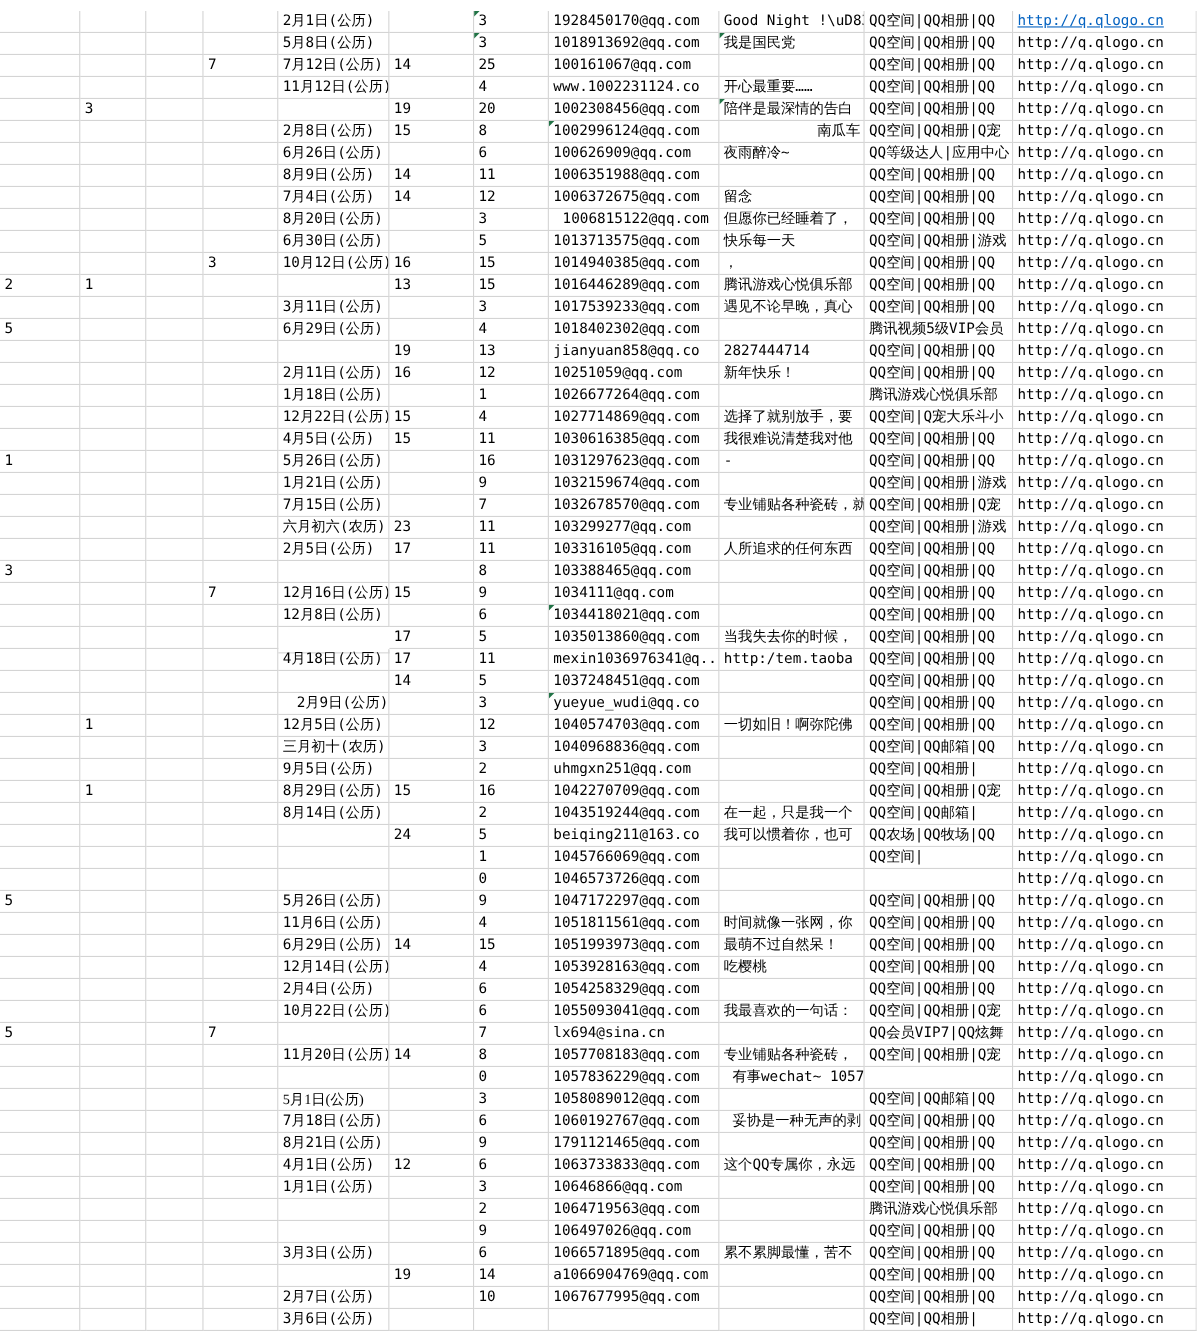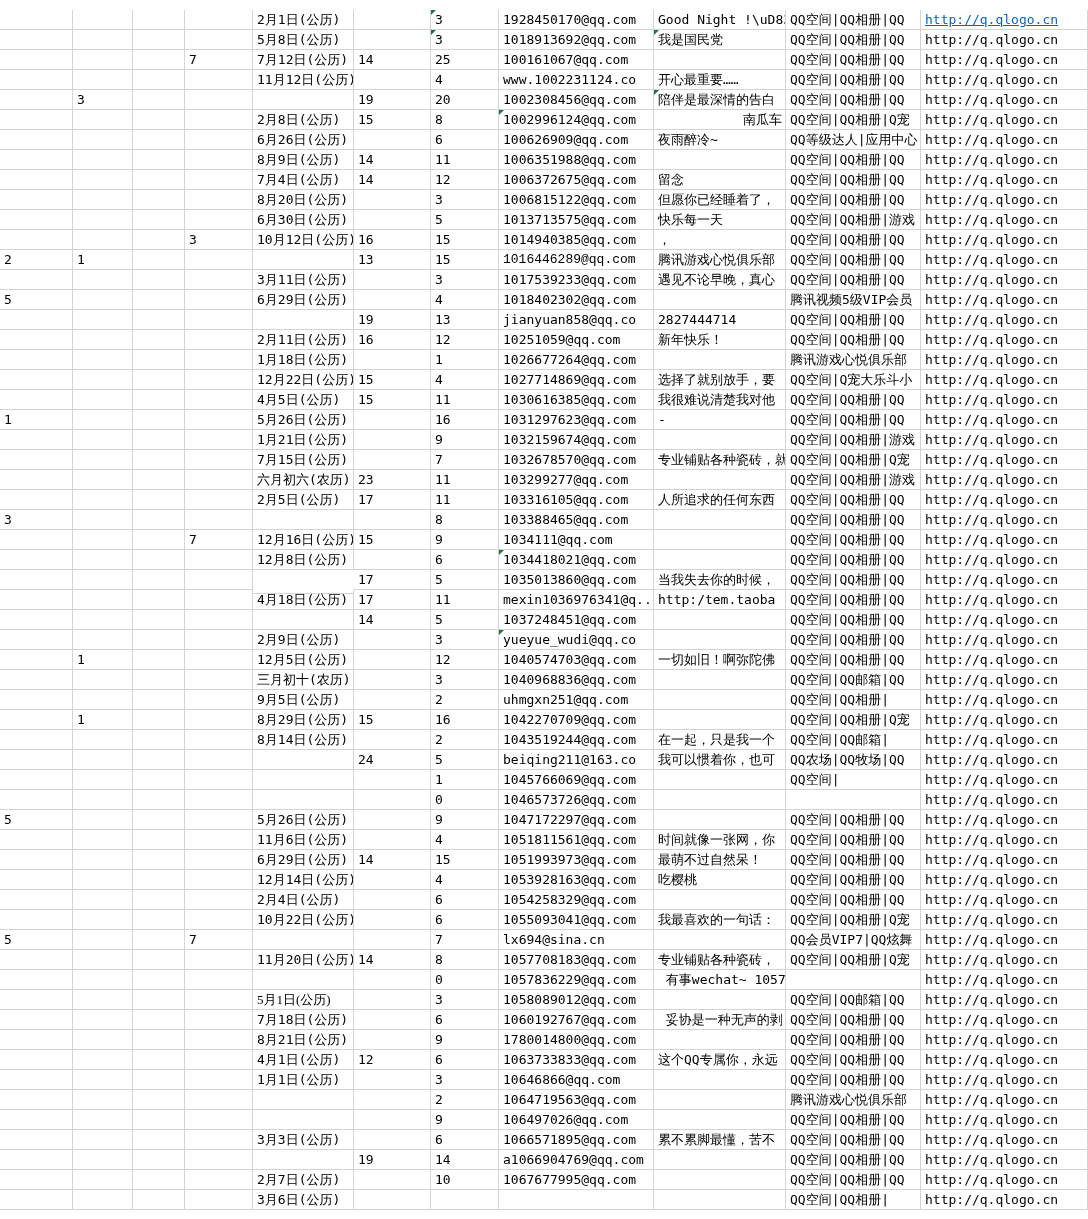--- a/index.html
+++ b/index.html
@@ -160,21 +160,21 @@
         <div class="cell" style="width: 167px;">http://q.qlogo.cn</div>
       </div>
       <div class="row">
         <div class="cell" style="width: 73px;"></div>
         <div class="cell" style="width: 60px;"></div>
         <div class="cell" style="width: 52px;"></div>
         <div class="cell" style="width: 68px;"></div>
         <div class="cell" style="width: 101px;">8月20日(公历)</div>
         <div class="cell" style="width: 77px;"></div>
         <div class="cell" style="width: 68px;">3</div>
-        <div class="cell" style="width: 155px;">1006815122@qq.com</div>
+        <div class="cell" style="width: 155px; text-align: center;">1006815122@qq.com</div>
         <div class="cell" style="width: 132px;">但愿你已经睡着了，</div>
         <div class="cell" style="width: 135px;">QQ空间|QQ相册|QQ</div>
         <div class="cell" style="width: 167px;">http://q.qlogo.cn</div>
       </div>
       <div class="row">
         <div class="cell" style="width: 73px;"></div>
         <div class="cell" style="width: 60px;"></div>
         <div class="cell" style="width: 52px;"></div>
         <div class="cell" style="width: 68px;"></div>
         <div class="cell" style="width: 101px;">6月30日(公历)</div>
@@ -199,21 +199,21 @@
         <div class="cell" style="width: 167px;">http://q.qlogo.cn</div>
       </div>
       <div class="row">
         <div class="cell" style="width: 73px;">2</div>
         <div class="cell" style="width: 60px;">1</div>
         <div class="cell" style="width: 52px;"></div>
         <div class="cell" style="width: 68px;"></div>
         <div class="cell" style="width: 101px;"></div>
         <div class="cell" style="width: 77px;">13</div>
         <div class="cell" style="width: 68px;">15</div>
-        <div class="cell" style="width: 155px; font-family: Liberation Mono, monospace;">1016446289@qq.com</div>
+        <div class="cell" style="width: 155px;">1016446289@qq.com</div>
         <div class="cell" style="width: 132px;">腾讯游戏心悦俱乐部</div>
         <div class="cell" style="width: 135px;">QQ空间|QQ相册|QQ</div>
         <div class="cell" style="width: 167px;">http://q.qlogo.cn</div>
       </div>
       <div class="row">
         <div class="cell" style="width: 73px;"></div>
         <div class="cell" style="width: 60px;"></div>
         <div class="cell" style="width: 52px;"></div>
         <div class="cell" style="width: 68px;"></div>
         <div class="cell" style="width: 101px;">3月11日(公历)</div>
@@ -443,21 +443,21 @@
         <div class="cell" style="width: 155px;">1037248451@qq.com</div>
         <div class="cell" style="width: 132px;"></div>
         <div class="cell" style="width: 135px;">QQ空间|QQ相册|QQ</div>
         <div class="cell" style="width: 167px;">http://q.qlogo.cn</div>
       </div>
       <div class="row">
         <div class="cell" style="width: 73px;"></div>
         <div class="cell" style="width: 60px;"></div>
         <div class="cell" style="width: 52px;"></div>
         <div class="cell" style="width: 68px;"></div>
-        <div class="cell" style="width: 101px;">2月9日(公历)</div>
+        <div class="cell" style="width: 101px; text-align: right;">2月9日(公历)</div>
         <div class="cell" style="width: 77px;"></div>
         <div class="cell" style="width: 68px;">3</div>
         <div class="cell mk" style="width: 155px;">yueyue_wudi@qq.co</div>
         <div class="cell" style="width: 132px;"></div>
         <div class="cell" style="width: 135px;">QQ空间|QQ相册|QQ</div>
         <div class="cell" style="width: 167px;">http://q.qlogo.cn</div>
       </div>
       <div class="row">
         <div class="cell" style="width: 73px;"></div>
         <div class="cell" style="width: 60px;">1</div>
@@ -706,21 +706,21 @@
         <div class="cell" style="width: 167px;">http://q.qlogo.cn</div>
       </div>
       <div class="row">
         <div class="cell" style="width: 73px;"></div>
         <div class="cell" style="width: 60px;"></div>
         <div class="cell" style="width: 52px;"></div>
         <div class="cell" style="width: 68px;"></div>
         <div class="cell" style="width: 101px;">8月21日(公历)</div>
         <div class="cell" style="width: 77px;"></div>
         <div class="cell" style="width: 68px;">9</div>
-        <div class="cell" style="width: 155px;">1780014800@qq.com</div>
+        <div class="cell" style="width: 155px;">1791121465@qq.com</div>
         <div class="cell" style="width: 132px;"></div>
         <div class="cell" style="width: 135px;">QQ空间|QQ相册|QQ</div>
         <div class="cell" style="width: 167px;">http://q.qlogo.cn</div>
       </div>
       <div class="row">
         <div class="cell" style="width: 73px;"></div>
         <div class="cell" style="width: 60px;"></div>
         <div class="cell" style="width: 52px;"></div>
         <div class="cell" style="width: 68px;"></div>
         <div class="cell" style="width: 101px;">4月1日(公历)</div>

